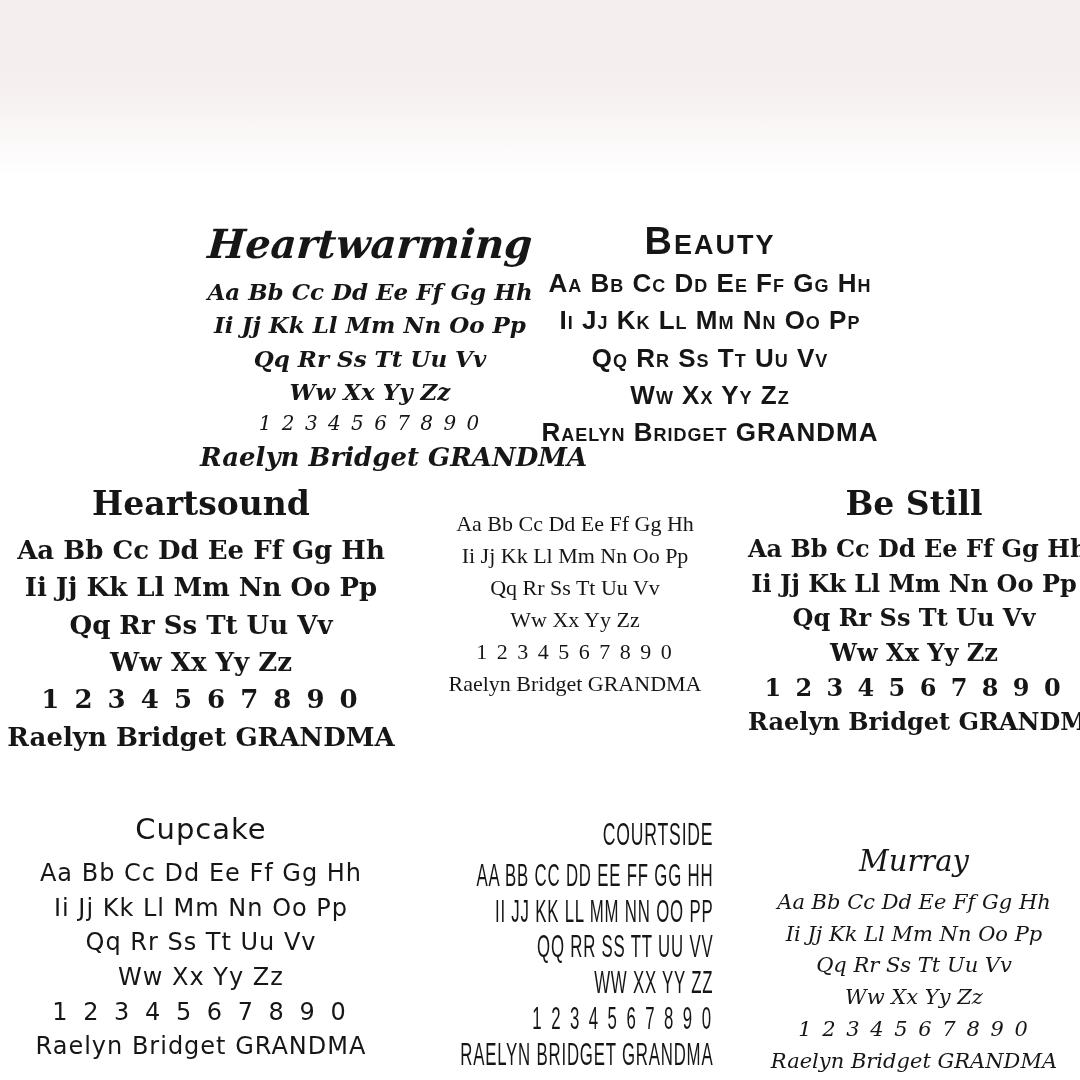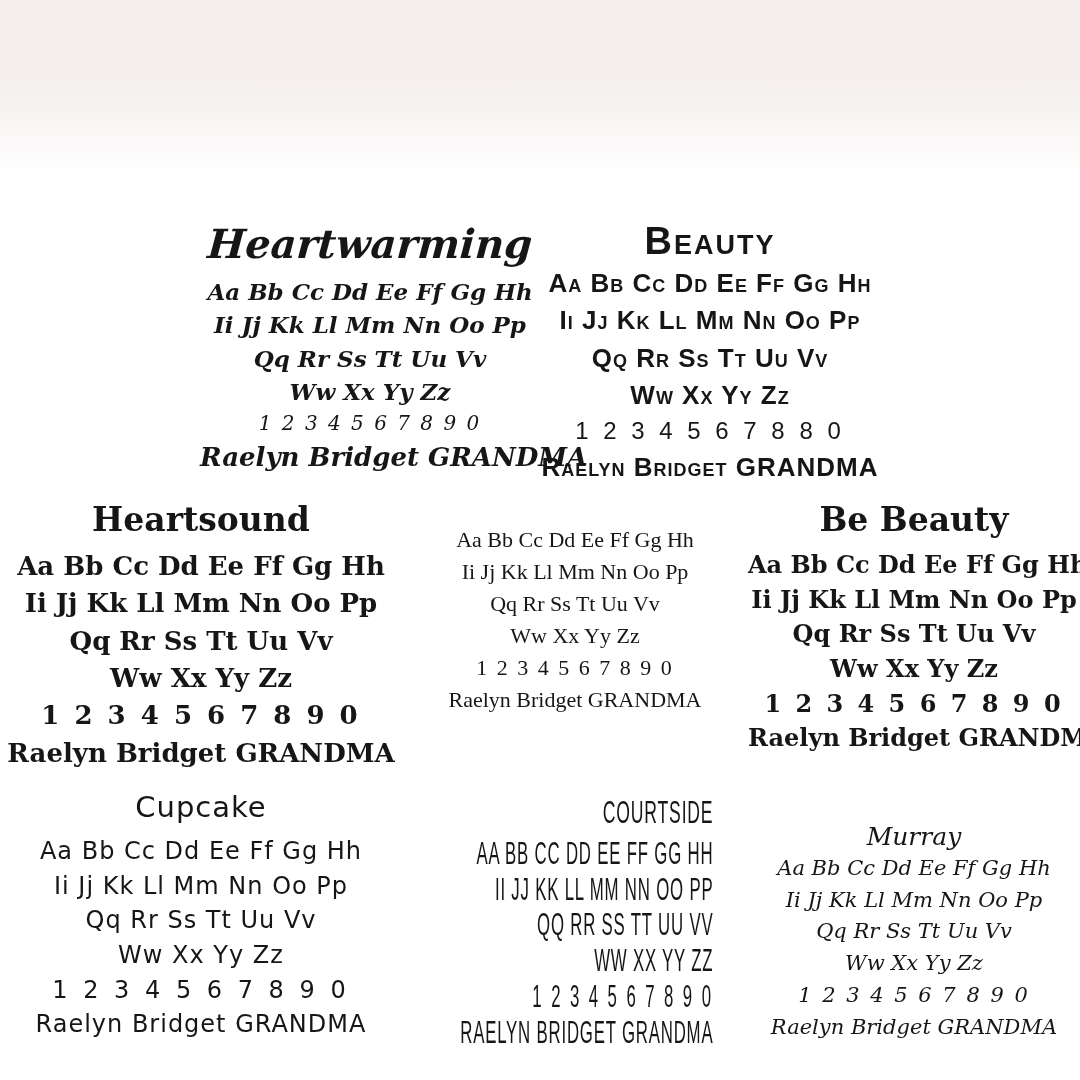--- a/index.html
+++ b/index.html
@@ -6,22 +6,22 @@
   body{width:1080px;height:1080px;background:#ffffff;overflow:hidden;
        font-family:"Liberation Sans",sans-serif;color:#161616;}
   .canvas{position:relative;width:1080px;height:1080px;background:#ffffff;}
 
   
   .top-band{position:absolute;top:0;left:0;width:1080px;height:175px;
     background:linear-gradient(180deg,#f4efee 0%,#f4efee 40%,#f7f3f2 62%,rgba(247,243,242,0) 100%);}
 
   .row{position:absolute;left:0;width:1080px;display:flex;}
   .row1{top:220px;justify-content:center;}
-  .row2{top:500px;}
-  .row3{top:790px;}
+  .row2{top:484px;}
+  .row3{top:812px;}
 
   .spec{text-align:center;box-sizing:border-box;}
   .row1 .spec{width:340px;}
   .row2 .spec:nth-child(1){width:402px;}
   .row2 .spec:nth-child(2){width:346px;}
   .row2 .spec:nth-child(3){width:332px;}
   .row3 .spec:nth-child(1){width:402px;}
   .row3 .spec:nth-child(2){width:346px;}
   .row3 .spec:nth-child(3){width:332px;}
 
@@ -67,21 +67,21 @@
 
   
   .f-courtside{font-family:"Liberation Sans",sans-serif;padding-top:10px;text-align:right;}
   .f-courtside h2,.f-courtside p{transform:scale(0.80,1.45);transform-origin:50% 50%;}
   .f-courtside h2{font-size:22px;margin-bottom:14px;letter-spacing:1px;}
   .f-courtside p{font-size:21px;margin:8px 0;letter-spacing:1px;}
   .f-courtside .nums{letter-spacing:3px;}
 
   
   .f-murray{font-family:"DejaVu Serif",serif;font-style:italic;padding-top:32px;}
-  .f-murray h2{font-size:25px;margin-bottom:4px;}
+  .f-murray h2{font-size:29px;margin-bottom:11px;}
   .f-murray p{font-size:21px;margin:4px 0;}
   .f-murray .nums{letter-spacing:2px;}
 </style>
 </head>
 <body>
 
 <div class="canvas">
   <div class="top-band"></div>
 
   <div class="row row1">
@@ -93,21 +93,20 @@
       <p>Ww Xx Yy Zz</p>
       <p class="nums">1 2 3 4 5 6 7 8 9 0</p>
       <p class="names">Raelyn Bridget GRANDMA</p>
     </section>
     <section class="spec f-beauty">
       <h2>Beauty</h2>
       <p>Aa Bb Cc Dd Ee Ff Gg Hh</p>
       <p>Ii Jj Kk Ll Mm Nn Oo Pp</p>
       <p>Qq Rr Ss Tt Uu Vv</p>
       <p>Ww Xx Yy Zz</p>
-      <p class="nums">1 2 3 4 5 6 7 8 8 0</p>
       <p class="names">Raelyn Bridget GRANDMA</p>
     </section>
   </div>
 
   <div class="row row2">
     <section class="spec f-heartsound">
       <h2>Heartsound</h2>
       <p>Aa Bb Cc Dd Ee Ff Gg Hh</p>
       <p>Ii Jj Kk Ll Mm Nn Oo Pp</p>
       <p>Qq Rr Ss Tt Uu Vv</p>
@@ -117,21 +116,21 @@
     </section>
     <section class="spec f-typewriter">
       <p>Aa Bb Cc Dd Ee Ff Gg Hh</p>
       <p>Ii Jj Kk Ll Mm Nn Oo Pp</p>
       <p>Qq Rr Ss Tt Uu Vv</p>
       <p>Ww Xx Yy Zz</p>
       <p class="nums">1 2 3 4 5 6 7 8 9 0</p>
       <p class="names">Raelyn Bridget GRANDMA</p>
     </section>
     <section class="spec f-be-still">
-      <h2>Be Beauty</h2>
+      <h2>Be Still</h2>
       <p>Aa Bb Cc Dd Ee Ff Gg Hh</p>
       <p>Ii Jj Kk Ll Mm Nn Oo Pp</p>
       <p>Qq Rr Ss Tt Uu Vv</p>
       <p>Ww Xx Yy Zz</p>
       <p class="nums">1 2 3 4 5 6 7 8 9 0</p>
       <p class="names">Raelyn Bridget GRANDMA</p>
     </section>
   </div>
 
   <div class="row row3">

